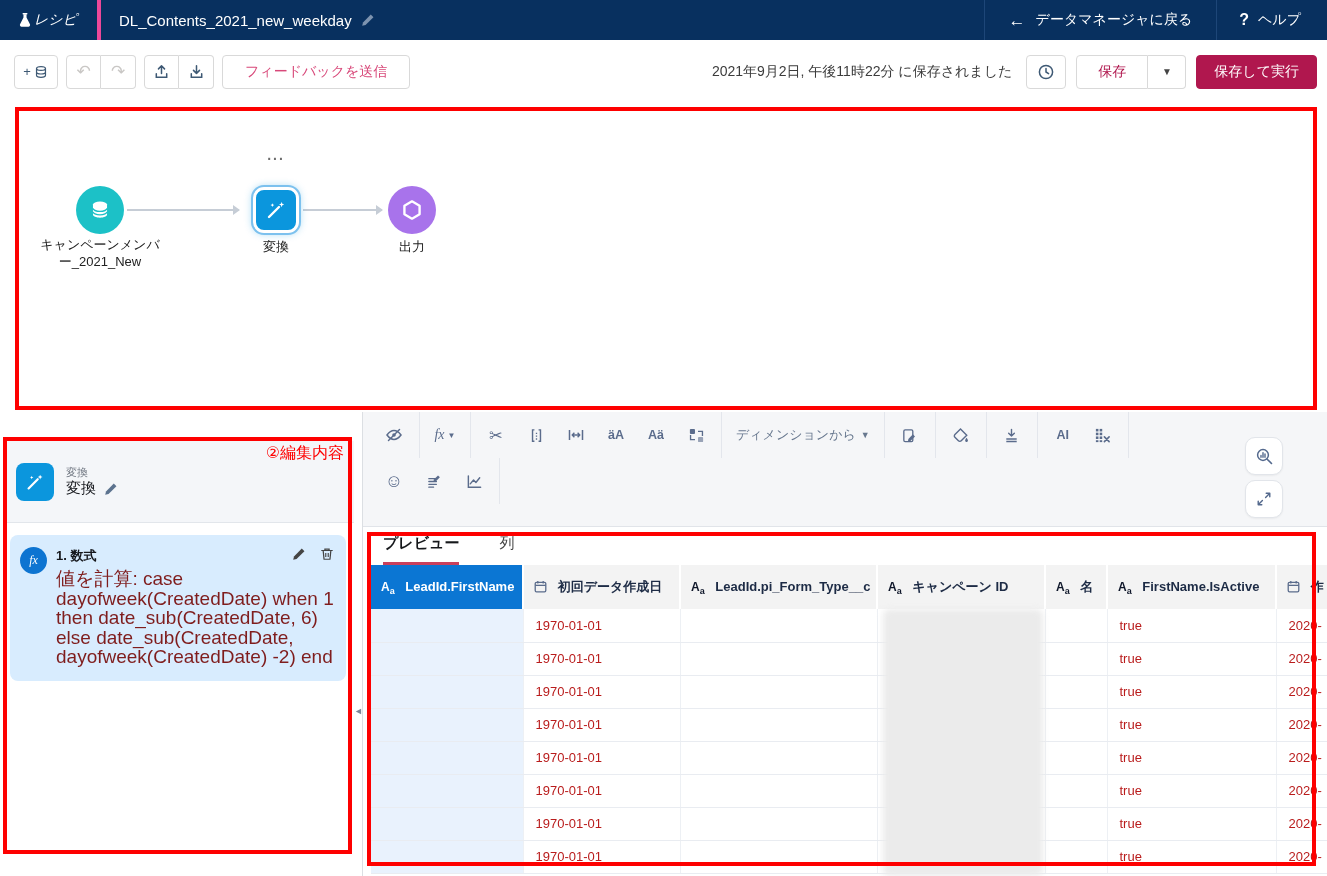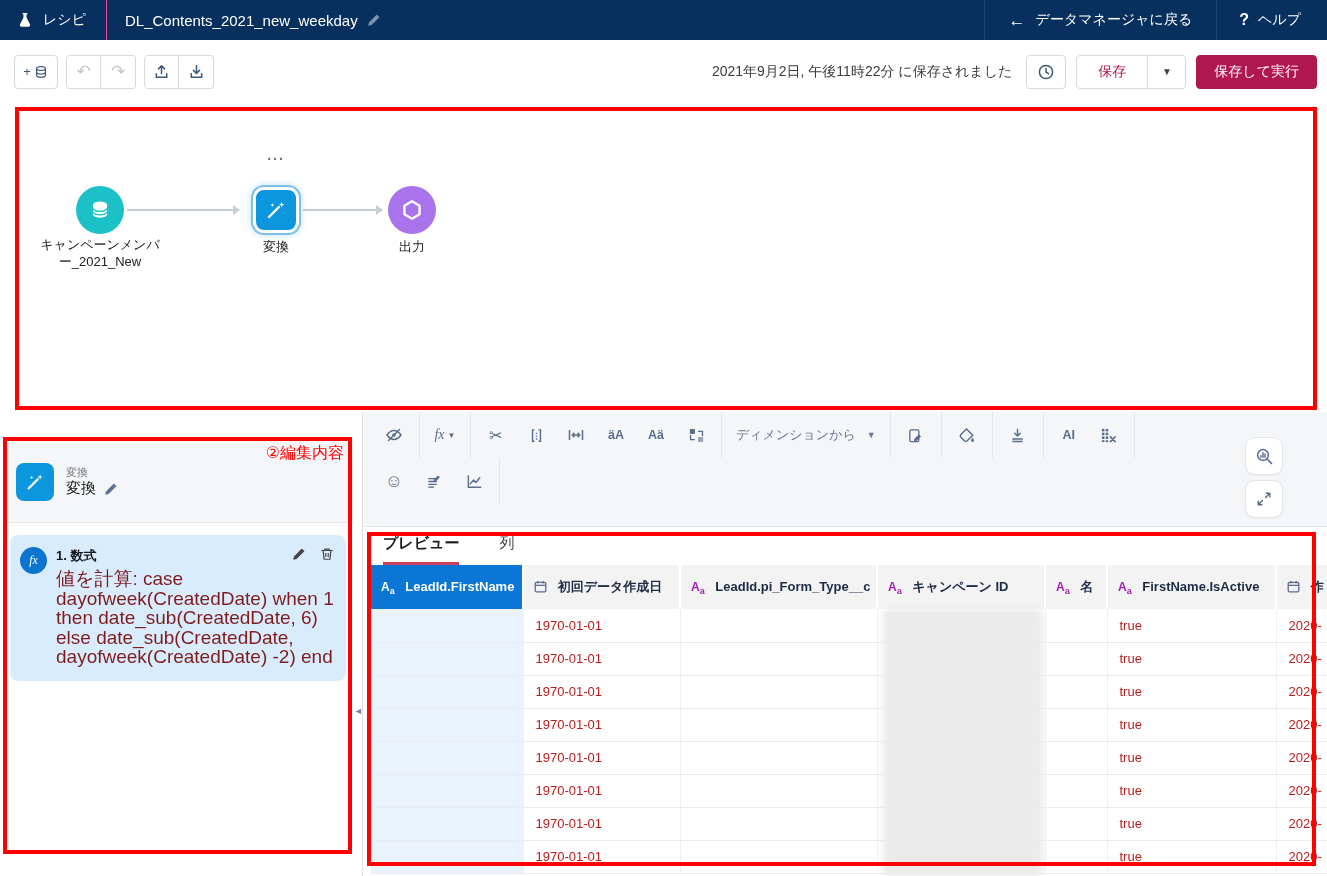--- a/index.html
+++ b/index.html
@@ -2,21 +2,21 @@
 <html><head>
 <meta charset="utf-8">
 <style>
   * { margin:0; padding:0; box-sizing:border-box; }
   html,body { width:1327px; height:876px; overflow:hidden; }
   body { font-family:"Liberation Sans","DejaVu Sans",sans-serif; font-size:14px; color:#222; background:#fff; }
   .app { position:relative; width:1327px; height:876px; background:#fff; }
 
   
   .topbar { position:relative; height:40px; background:#08305f; display:flex; align-items:stretch; color:#fff; }
-  .tb-app { display:flex; align-items:center; gap:9px; padding:0 20px 0 16px; border-right:1px solid #ec4899; }
+  .tb-app { display:flex; align-items:center; padding:0 20px 0 16px; border-right:4px solid #ec4899;font-style:italic; }
   .tb-app .lbl { font-size:14px; }
   .tb-title { display:flex; align-items:center; gap:9px; padding:0 18px; font-size:15px; }
   .tb-title .pencil { color:#7d93af; }
   .tb-search { position:absolute; left:553px; top:7px; width:414px; height:27px; background:#3d5b84; border:1px solid #4d6b94; border-radius:4px; display:flex; align-items:center; }
   .tb-search input { flex:1; background:transparent; border:none; outline:none; color:#eef3f9; font-size:13px; padding:0 10px; font-family:inherit; }
   .tb-search input::placeholder { color:#ccd6e3; }
   .tb-search .sic { margin-right:10px; color:#dfe7f0; display:flex; }
   .tb-right { margin-left:auto; display:flex; align-items:stretch; }
   .tb-back { display:flex; align-items:center; gap:10px; padding:0 24px; border-left:1px solid #1d4678; font-size:14px; cursor:default; }
   .tb-back .arr { font-size:17px; line-height:1; }
@@ -82,36 +82,36 @@
   
   .right-panel { position:relative; flex:1; background:#fff; }
   .toolstrip { position:relative; height:115px; background:#f5f6f8; border-bottom:1px solid #e1e4e9; }
   .ts-row1 { display:flex; align-items:center; height:46px; padding-left:6px; }
   .ts-row2 { display:flex; align-items:center; height:46px; padding-left:6px; }
   .tgroup { display:flex; align-items:center; height:46px; padding:0 8px; border-right:1px solid #e3e6ec; gap:6px; }
   .tico { width:34px; height:34px; display:flex; align-items:center; justify-content:center; color:#5b6c8c; border-radius:4px; cursor:pointer; font-size:13px; }
   .tico.textic { font-weight:bold; font-size:12.5px; letter-spacing:0; }
   .fxic { font-style:italic; font-family:"Liberation Serif","DejaVu Serif",serif; font-size:14px; }
   .fxic .crt, .ddl .crt { font-size:8px; font-style:normal; margin-left:3px; color:#5b6c8c; }
-  .ddl { color:#68788f; font-size:13px; padding:0 14px; display:flex; align-items:center; gap:8px; cursor:pointer; white-space:nowrap; }
+  .ddl { color:#68788f; font-size:13px; padding:0 14px; display:flex; align-items:center; gap:2px; cursor:pointer; white-space:nowrap; }
   .smile { font-size:18px; }
   .fab { position:absolute; right:44px; width:38px; height:38px; background:#fff; border:1px solid #e2e5ea; border-radius:10px; display:flex; align-items:center; justify-content:center; color:#54698d; cursor:pointer; box-shadow:0 1px 2px rgba(0,0,0,.05); }
   .fab.f1 { top:25px; }
   .fab.f2 { top:68px; }
 
   
   .preview { position:relative; height:349px; background:#fff; }
   .tabs { display:flex; align-items:flex-end; height:38px; padding-left:20px; gap:40px; }
   .tab { font-size:15px; color:#444; padding-bottom:9px; cursor:pointer; border-bottom:3px solid transparent; }
   .tab.active { color:#16181b; font-weight:bold; border-bottom-color:#c9405c; }
   .tablewrap { position:absolute; left:8px; right:0; top:38px; height:311px; overflow:hidden; }
   table { border-collapse:collapse; table-layout:fixed; width:1025px; }
   th { height:44px; background:#f3f3f3; border-right:2px solid #fff; font-size:13px; font-weight:bold; color:#1d2b45; text-align:left; padding:0 8px 0 10px; white-space:nowrap; overflow:hidden; cursor:pointer; }
   th.sel { background:#0b76d3; color:#fff; }
-  th .aa-icon { color:#a21caf; margin-right:7px; white-space:nowrap; }
+  th .aa-icon { color:#0f172a; margin-right:7px; white-space:nowrap; }
   th.sel .aa-icon, th.sel .cal-icon { color:#fff; }
   .aa-cap { font-size:12px; } .aa-sub { font-size:9px; vertical-align:-3px; }
   .cal-icon { color:#5b6c8c; margin-right:7px; display:inline-flex; vertical-align:-2px; }
   td { height:33px; border-bottom:1px solid #e9ecf1; border-right:1px solid #edf0f4; font-size:13px; color:#b91c1c; padding:0 8px 0 12px; white-space:nowrap; overflow:hidden; }
   td.selcol { background:#e9f2fd; }
   .blurbox { position:absolute; left:512px; top:44px; width:160px; height:267px; background:#ebebeb; filter:blur(3px); border-radius:6px; pointer-events:none; }
   .anno-table { left:4px; top:5px; width:949px; height:334px; z-index:4; }
 
   svg { display:block; }
 </style>
@@ -173,20 +173,21 @@
             <path d="M3.5 11.5V15h11v-3.5" fill="none" stroke="currentColor" stroke-width="1.6" stroke-linecap="round"></path>
           </svg>
       </div>
       <div class="btn">
         <svg width="17" height="17" viewBox="0 0 18 18">
             <path d="M9 3v8M5.8 7.8L9 11l3.2-3.2" fill="none" stroke="currentColor" stroke-width="1.6" stroke-linecap="round" stroke-linejoin="round"></path>
             <path d="M3.5 11.5V15h11v-3.5" fill="none" stroke="currentColor" stroke-width="1.6" stroke-linecap="round"></path>
           </svg>
       </div>
     </div>
+    <div class="btn feedback">フィードバックを送信</div>
     <div class="tbr-right">
       <span class="save-status">2021年9月2日, 午後11時22分 に保存されました</span>
       <div class="btn clockb">
         <svg width="18" height="18" viewBox="0 0 18 18">
             <circle cx="9" cy="9" r="6.6" fill="none" stroke="currentColor" stroke-width="1.5"></circle>
             <path d="M9 5.4V9l2.6 1.6" fill="none" stroke="currentColor" stroke-width="1.5" stroke-linecap="round"></path>
           </svg>
       </div>
       <div class="pair savepair">
         <div class="btn savetxt">保存</div>

